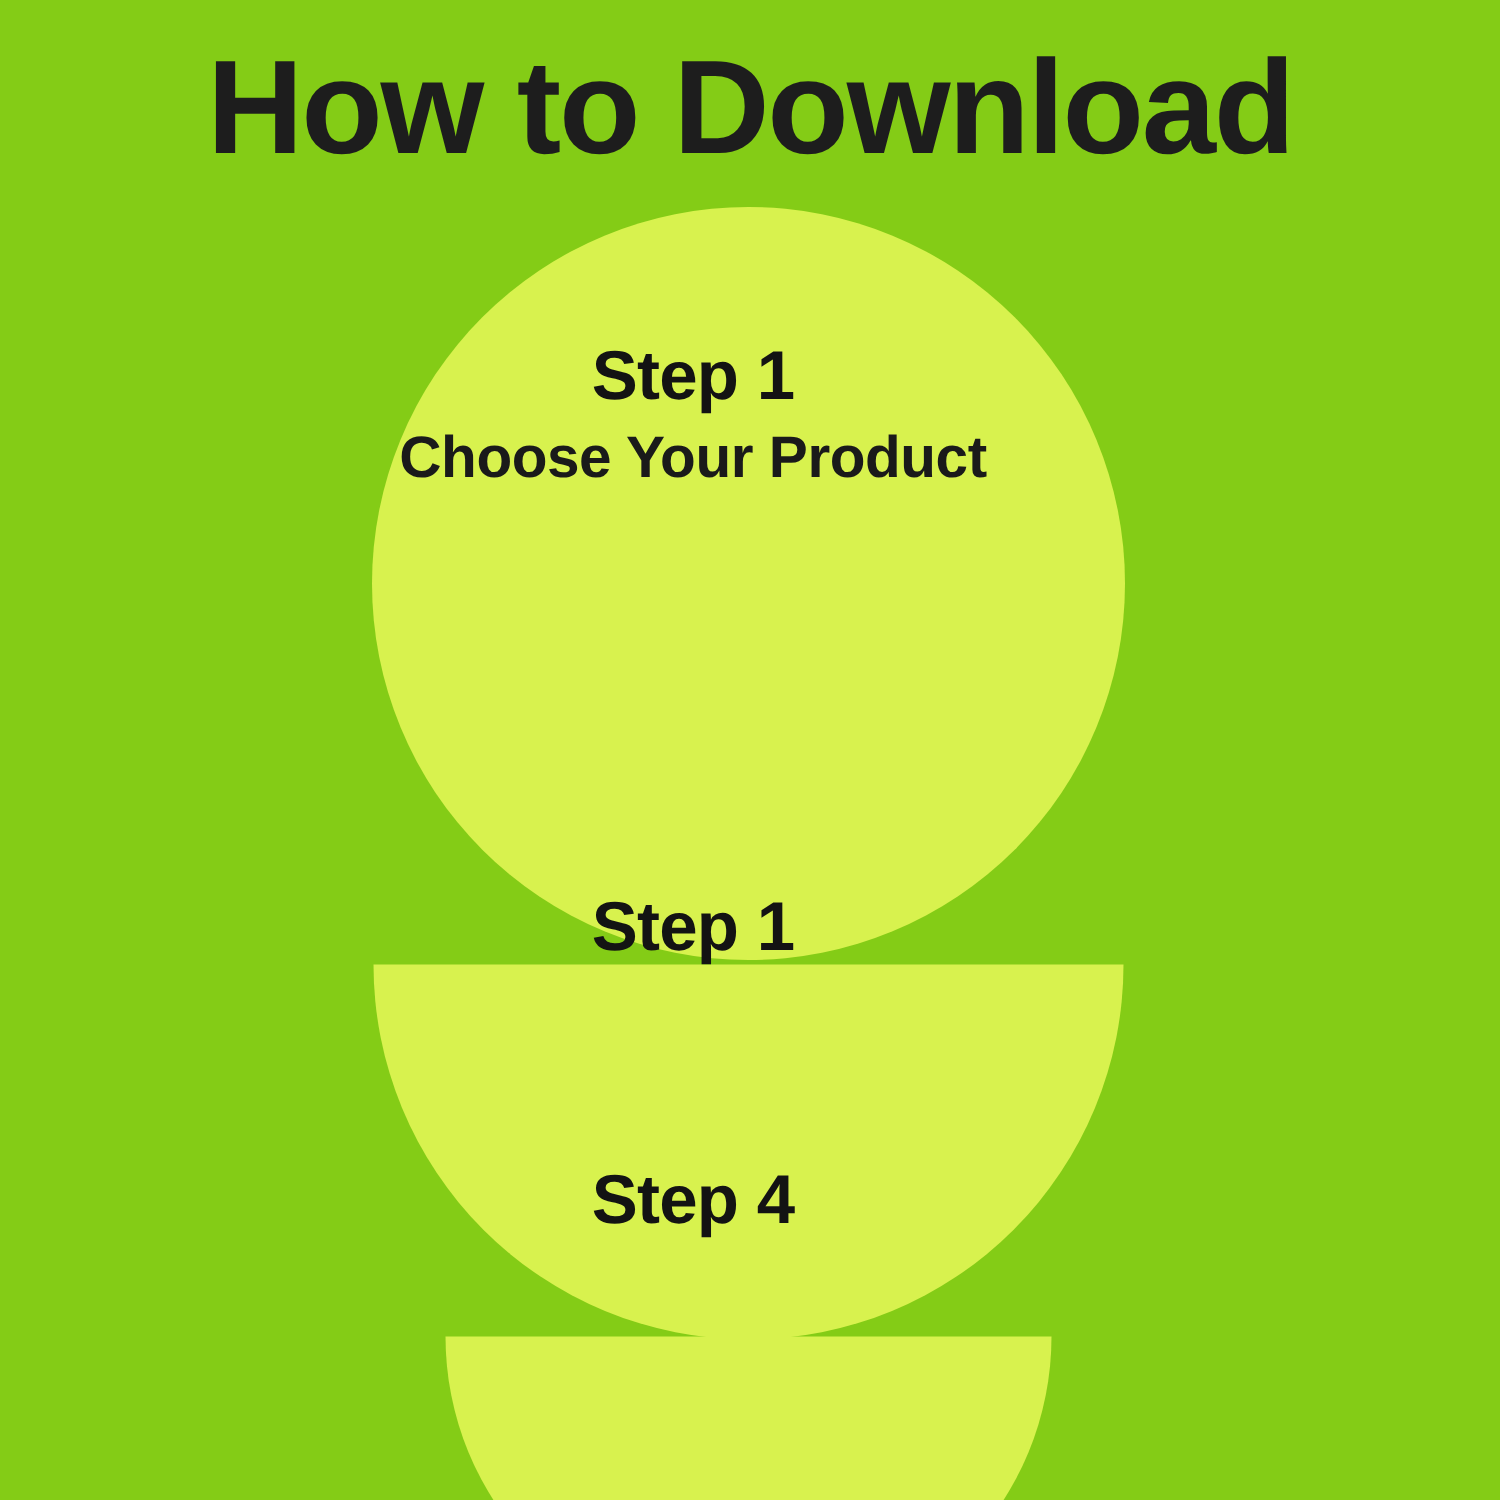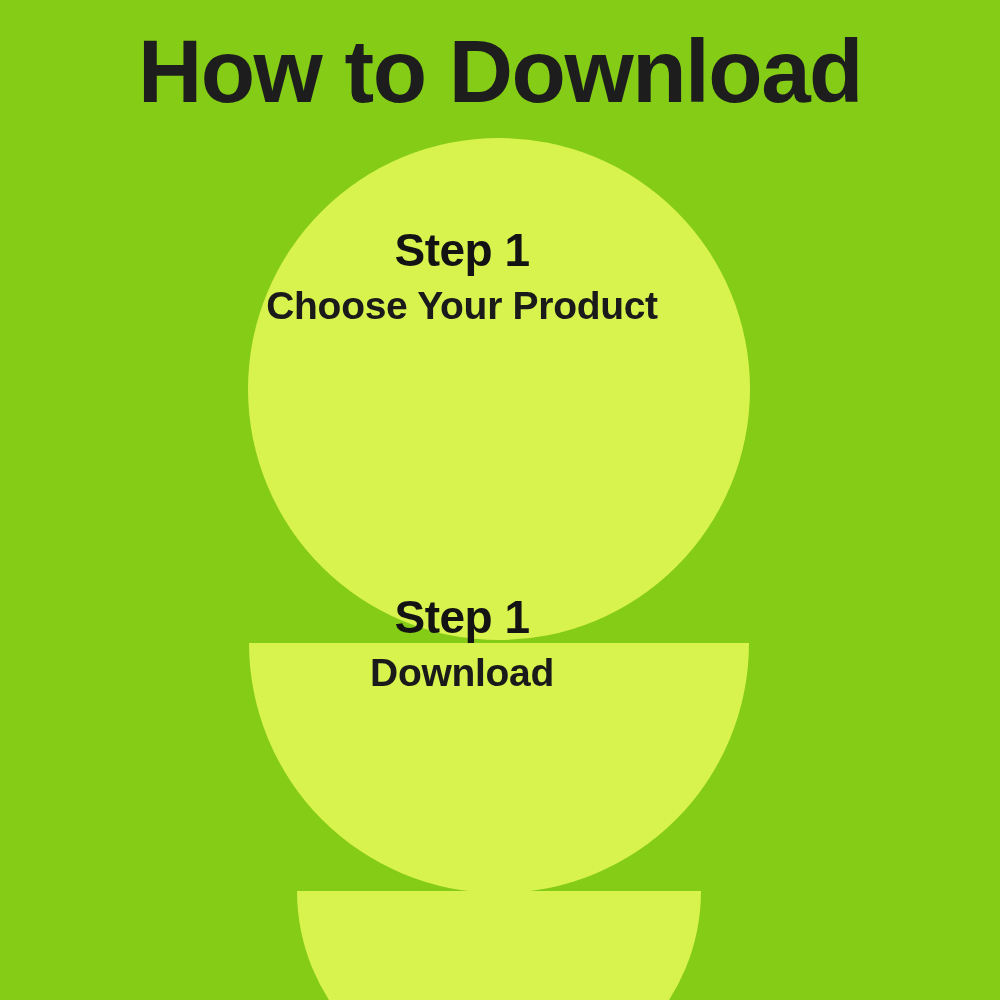--- a/index.html
+++ b/index.html
@@ -132,20 +132,20 @@
     <div class="page-title">How to Download</div>
 
     <div class="step-block step-1">
       <div class="step-title">Step 1</div>
       <div class="step-subtitle">Choose Your Product</div>
     </div>
 
 
     <div class="step-block step-3">
       <div class="step-title">Step 1</div>
-      <div class="step-subtitle">Download</div>
     </div>
 
     <div class="step-block step-4">
+      <div class="step-title">Step 4</div>
     </div>
 
   </div>
 </div>
 
 </body></html>

